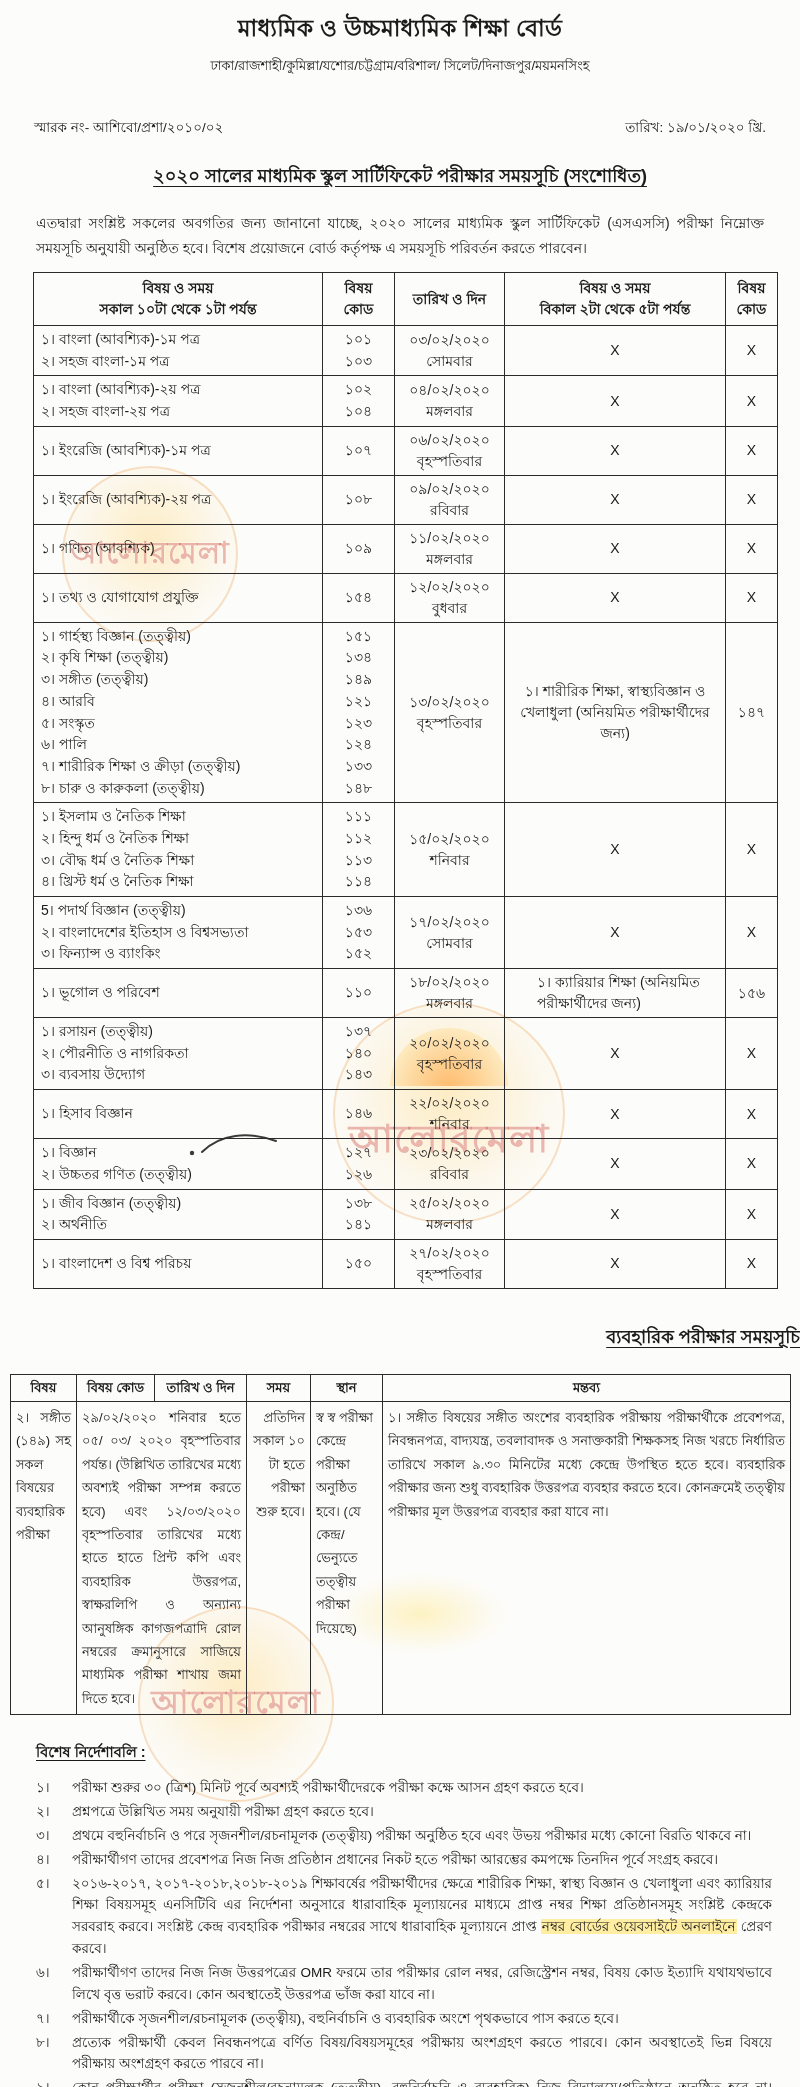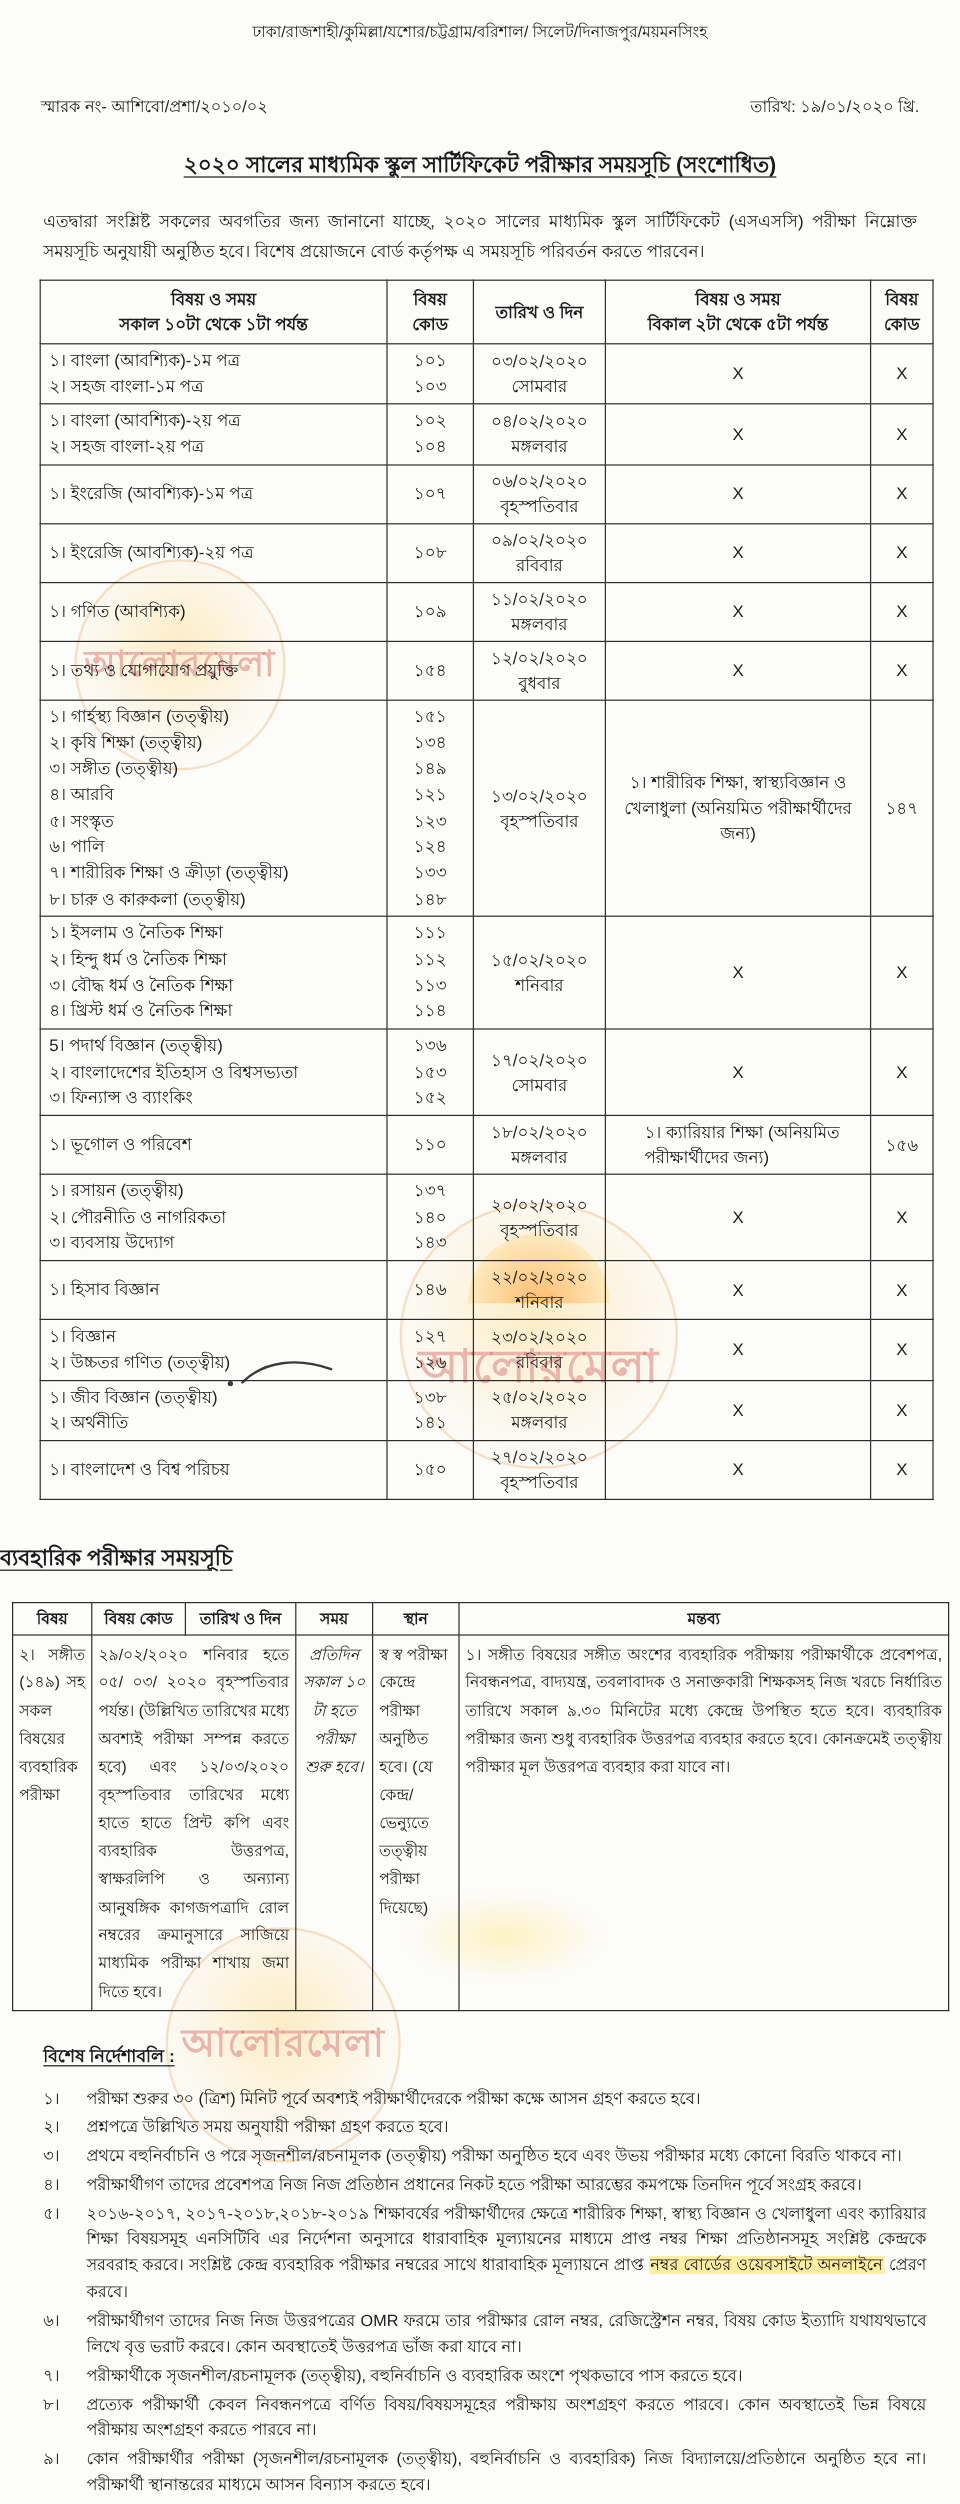--- a/index.html
+++ b/index.html
@@ -24,21 +24,21 @@
   table{border-collapse:collapse;}
   .sched{width:744px;margin:12px 0 0 33px;font-size:14px;table-layout:fixed;}
   .sched th,.sched td{border:1.6px solid #2b2b2b;padding:3px 4px;vertical-align:middle;}
   .sched th{font-weight:bold;text-align:center;line-height:1.5;padding:5px 2px;}
   .sched td{line-height:1.5;}
   td.subjects{text-align:left;padding-left:7px;}
   .subj-line,.code-line{line-height:1.55;}
   td.codes,td.datecell,td.aft,td.acode{text-align:center;}
 
   
-  .section-title{text-align:left;font-size:18px;font-weight:bold;margin-top:34px;
+  .section-title{text-align:right;font-size:18px;font-weight:bold;margin-top:34px;
     text-decoration:underline;text-underline-offset:4px;}
 
   
   .practical{width:780px;margin:20px 0 0 10px;font-size:13px;table-layout:fixed;}
   .practical th,.practical td{border:1.6px solid #2b2b2b;padding:4px 5px;vertical-align:top;line-height:1.8;}
   .practical th{text-align:center;vertical-align:middle;font-weight:bold;line-height:1.4;}
   .practical td{text-align:justify;}
 
   
   .inst-title{margin:26px 0 10px 36px;font-size:14.5px;font-weight:bold;
@@ -85,20 +85,21 @@
   <div class="wm" id="wm4"></div>
 
   <svg class="pen-mark" width="92" height="34">
     <circle cx="4" cy="27" r="2.2" fill="#3a3a3a"></circle>
     <path d="M14 26 C 32 8, 60 5, 88 15" stroke="#3a3a3a" stroke-width="2" fill="none" stroke-linecap="round"></path>
   </svg>
 
   <div class="content">
 
     
+    <div class="board-title">মাধ্যমিক ও উচ্চমাধ্যমিক শিক্ষা বোর্ড</div>
     <div class="boards-line">ঢাকা/রাজশাহী/কুমিল্লা/যশোর/চট্টগ্রাম/বরিশাল/ সিলেট/দিনাজপুর/ময়মনসিংহ</div>
 
     <div class="memo-row">
       <span>স্মারক নং- আশিবো/প্রশা/২০১০/০২</span>
       <span>তারিখ: ১৯/০১/২০২০ খ্রি.</span>
     </div>
 
     <div class="notice-title">২০২০ সালের মাধ্যমিক স্কুল সার্টিফিকেট পরীক্ষার  সময়সূচি (সংশোধিত)</div>
 
     <p class="intro">এতদ্বারা সংশ্লিষ্ট সকলের অবগতির জন্য জানানো যাচ্ছে, ২০২০ সালের মাধ্যমিক স্কুল সার্টিফিকেট (এসএসসি) পরীক্ষা নিম্নোক্ত সময়সূচি অনুযায়ী অনুষ্ঠিত হবে। বিশেষ প্রয়োজনে বোর্ড কর্তৃপক্ষ এ সময়সূচি পরিবর্তন করতে পারবেন।</p>
@@ -402,21 +403,21 @@
           <th>তারিখ ও দিন</th>
           <th>সময়</th>
           <th>স্থান</th>
           <th>মন্তব্য</th>
         </tr>
       </thead>
       <tbody>
         <tr>
           <td>২।  সঙ্গীত (১৪৯)  সহ সকল বিষয়ের ব্যবহারিক পরীক্ষা</td>
           <td colspan="2">২৯/০২/২০২০ শনিবার হতে ০৫/ ০৩/ ২০২০ বৃহস্পতিবার পর্যন্ত। (উল্লিখিত তারিখের মধ্যে অবশ্যই পরীক্ষা সম্পন্ন করতে হবে) এবং ১২/০৩/২০২০ বৃহস্পতিবার তারিখের মধ্যে হাতে হাতে প্রিন্ট কপি এবং ব্যবহারিক উত্তরপত্র, স্বাক্ষরলিপি ও অন্যান্য আনুষঙ্গিক কাগজপত্রাদি রোল নম্বরের ক্রমানুসারে সাজিয়ে মাধ্যমিক পরীক্ষা শাখায় জমা দিতে হবে।</td>
-          <td style="text-align:center;font-style:italic;">প্রতিদিন সকাল ১০ টা হতে পরীক্ষা শুরু হবে।</td>
+          <td style="text-align:right;">প্রতিদিন সকাল ১০ টা হতে পরীক্ষা শুরু হবে।</td>
           <td style="text-align:left;">স্ব স্ব পরীক্ষা কেন্দ্রে পরীক্ষা অনুষ্ঠিত হবে। (যে কেন্দ্র/ ভেন্যুতে তত্ত্বীয় পরীক্ষা দিয়েছে)</td>
           <td>১।  সঙ্গীত বিষয়ের সঙ্গীত অংশের ব্যবহারিক পরীক্ষায় পরীক্ষার্থীকে প্রবেশপত্র, নিবন্ধনপত্র, বাদ্যযন্ত্র, তবলাবাদক ও সনাক্তকারী শিক্ষকসহ নিজ খরচে নির্ধারিত তারিখে সকাল ৯.৩০ মিনিটের মধ্যে কেন্দ্রে উপস্থিত হতে হবে। ব্যবহারিক পরীক্ষার জন্য শুধু ব্যবহারিক উত্তরপত্র ব্যবহার করতে হবে। কোনক্রমেই তত্ত্বীয় পরীক্ষার মূল উত্তরপত্র ব্যবহার করা যাবে না।</td>
         </tr>
       </tbody>
     </table>
 
     
     <div class="inst-title">বিশেষ নির্দেশাবলি :</div>
     <div class="inst-list">
         <div class="inst-item">

